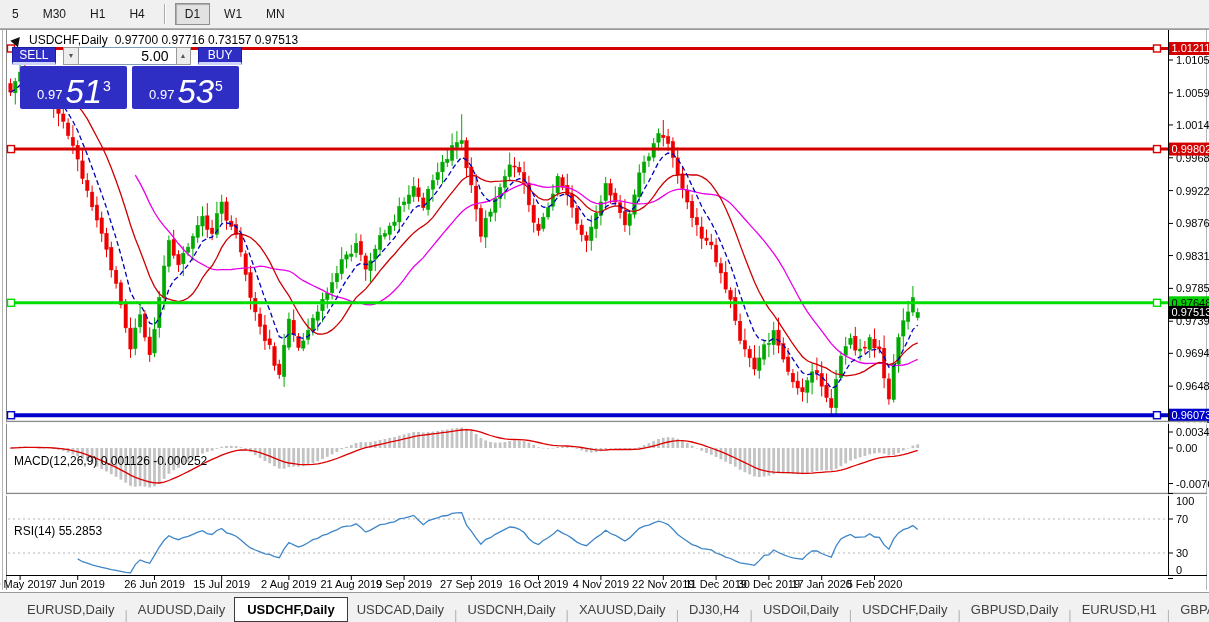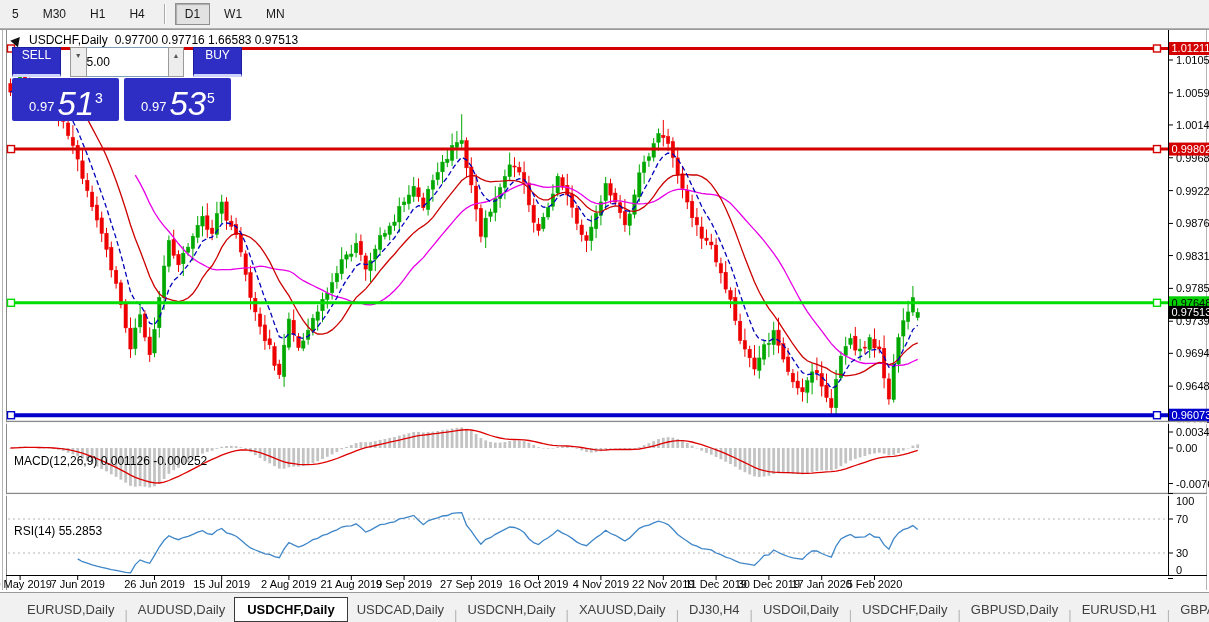--- a/index.html
+++ b/index.html
@@ -14,30 +14,30 @@
                  box-shadow:inset 1px 1px 1px rgba(0,0,0,.25);}
   .tf-sep{width:1px;height:20px;background:#aaa;border-right:1px solid #fff;margin:0 7px;}
   
   .titlebar{position:absolute;top:33px;left:12px;z-index:4;display:flex;align-items:center;
             gap:7px;font-size:12px;color:#000;}
   .arrow-icon{width:0;height:0;border-left:5px solid transparent;border-right:5px solid transparent;
               border-bottom:9px solid #111;transform:rotate(40deg);display:inline-block;}
   .title-sym{font-weight:bold;font-weight:normal;}
   
   .trade-panel{position:absolute;top:47px;left:12px;z-index:4;width:230px;}
-  .tp-row1{display:flex;height:30px;align-items:stretch;}
+  .tp-row1{display:flex;height:18px;align-items:stretch;}
   .btn-trade{background:#2e2ec4;color:#fff;font-size:12px;text-align:center;line-height:15px;
              width:48px;border:1px solid #1d1da0;border-bottom:3px solid #cfd4ff;cursor:pointer;}
   .spin-btn{width:15px;background:#ededed;border:1px solid #9a9a9a;color:#555;font-size:7px;
             line-height:15px;text-align:center;cursor:pointer;}
   .lot-input{width:74px;border:1px solid #7f9db9;border-left:none;border-right:none;
-             font-size:12px;padding:0 7px 0 0;outline:none;
+             font-size:14px;text-align:right;padding:0 7px 0 16px;outline:none;
              font-family:"Liberation Sans",sans-serif;}
   .tp-spacer{width:9px;}
-  .quote-row{display:flex;margin-top:1px;}
+  .quote-row{display:flex;margin-top:1px;padding-left:8px;}
   .quote-box{background:#2e2ec4;color:#fff;border-radius:2px;width:107px;height:40px;
              display:flex;align-items:flex-end;justify-content:center;padding-bottom:3px;
              cursor:pointer;}
   .quote-box+.quote-box{margin-left:5px;}
   .q-small{font-size:13px;margin:0 3px 4px 0;}
   .q-big{font-size:33px;line-height:29px;font-style:italic;}
   .q-sup{font-size:14px;position:relative;top:-12px;left:1px;}
   
   .ind-label{position:absolute;left:14px;z-index:4;font-size:12px;color:#000;margin-top:28px;}
   #macd-label{top:426px;}
@@ -753,21 +753,21 @@
     <div class="tf-btn">H4</div>
     <div class="tf-sep"></div>
     <div class="tf-btn active">D1</div>
     <div class="tf-btn">W1</div>
     <div class="tf-btn">MN</div>
   </div>
 
 <div class="titlebar">
   <span class="arrow-icon"></span>
   <span class="title-sym">USDCHF,Daily</span>
-  <span>0.97700 0.97716 1.66583 0.97513</span>
+  <span>0.97700 0.97716 0.73157 0.97513</span>
 </div>
 
 <div class="trade-panel">
   <div class="tp-row1">
     <div class="btn-trade">SELL</div>
     <div class="tp-spacer"></div>
     <div class="spin-btn">
       <span>▼</span>
     </div>
     <input class="lot-input" readonly="" value="5.00" style="">

